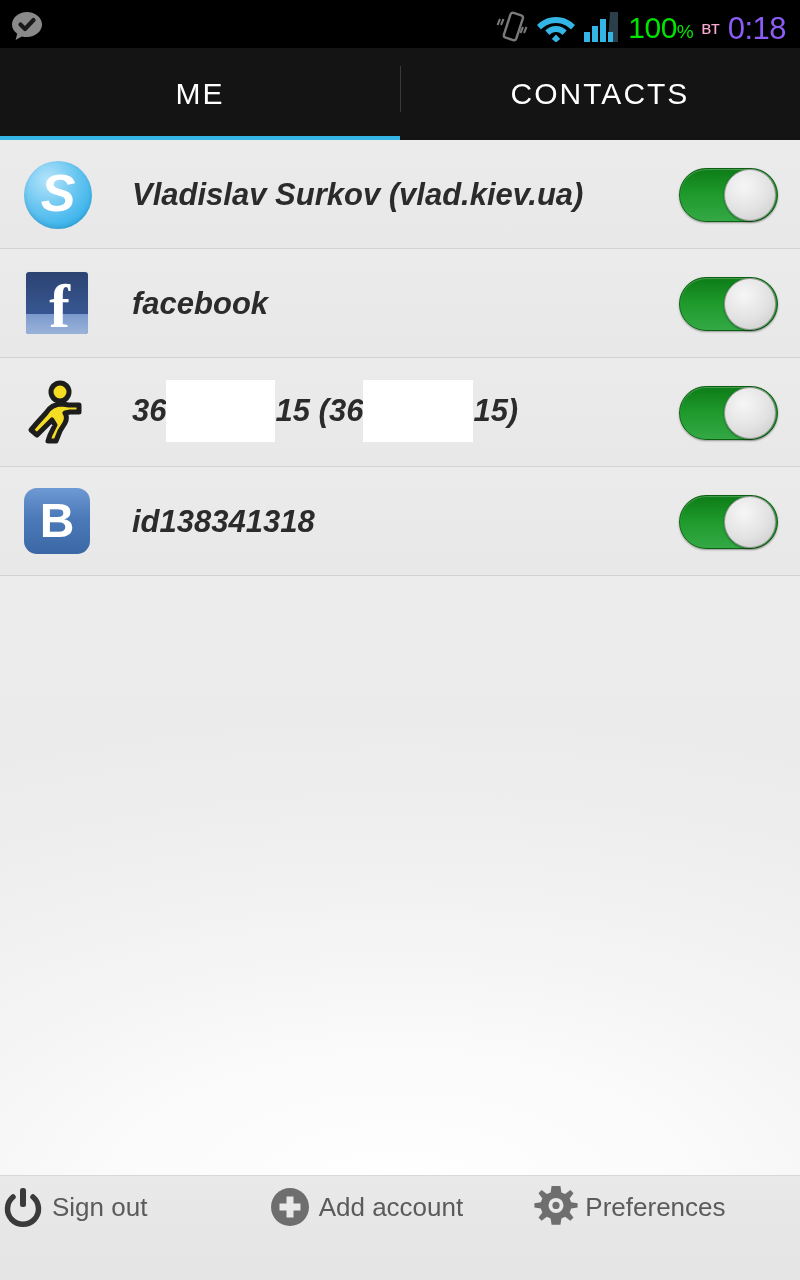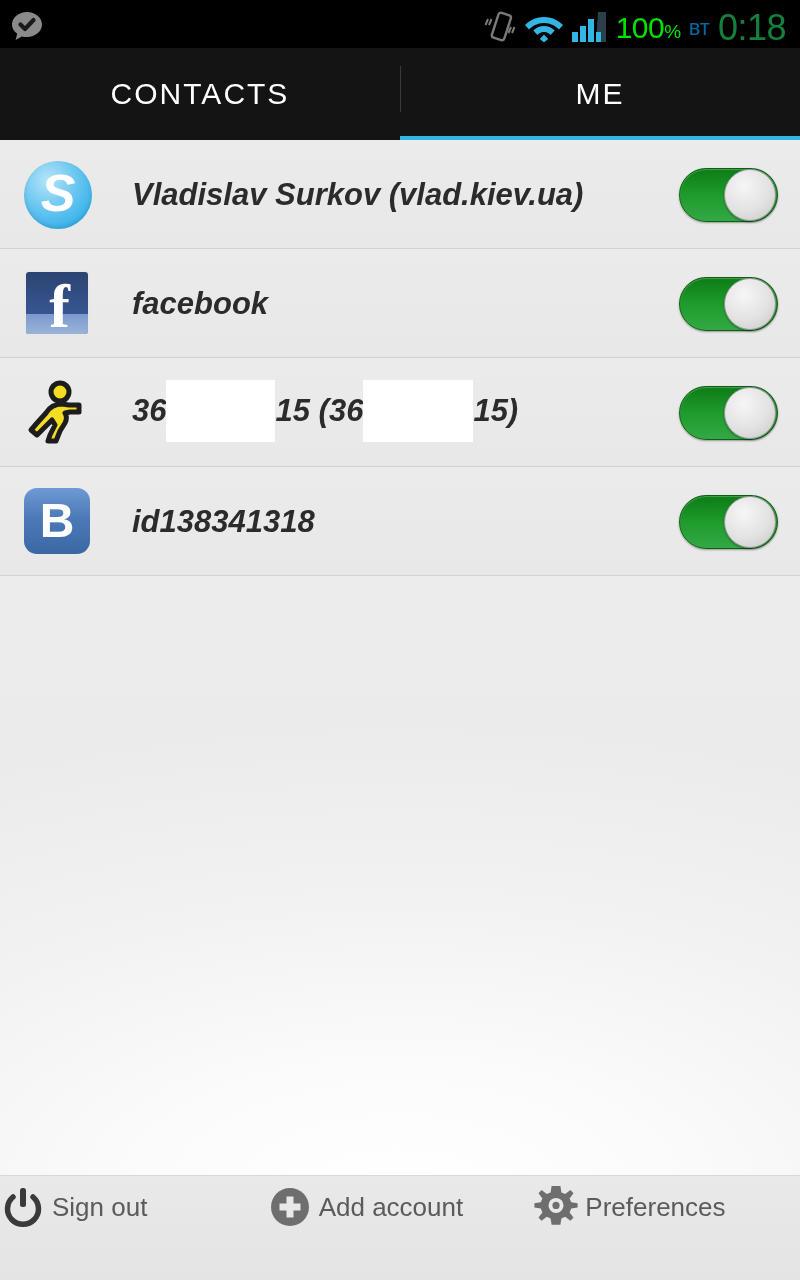--- a/index.html
+++ b/index.html
@@ -14,22 +14,22 @@
   
   .statusbar {
     height: 48px; background: #000; display: flex; align-items: center;
     padding: 8px 14px 0 10px; position: relative;
   }
   .sb-left { display: flex; align-items: center; gap: 6px; }
   .sb-right { margin-left: auto; display: flex; align-items: center; gap: 8px; }
   .sb-battery { color: #00e500; font-size: 30px; font-weight: 400; letter-spacing: -0.5px;
                 font-family: "Liberation Sans", sans-serif; line-height: 1; }
   .sb-battery .pct { font-size: 19px; }
-  .sb-day { color: #0369a1; font-size: 22px; letter-spacing: 0px; }
-  .sb-clock { color: #15803d; font-size: 36px; line-height: 1; letter-spacing: -0.5px; }
+  .sb-day { color: #f9a8d4; font-size: 19px; letter-spacing: 0px; }
+  .sb-clock { color: #8b5cf6; font-size: 31px; line-height: 1; letter-spacing: -0.5px; }
 
   
   .tabbar { height: 92px; background: #141414; display: flex; position: relative; }
   .tab {
     flex: 1; display: flex; align-items: center; justify-content: center;
     color: #ffffff; font-size: 30px; letter-spacing: 2px; position: relative;
   }
   .tab + .tab::before {
     content: ""; position: absolute; left: 0; top: 18px; bottom: 28px;
     width: 1px; background: #3a3a3a;
@@ -166,25 +166,25 @@
           <rect x="24" y="22" width="5" height="10" fill="#33b5e5"></rect>
         </svg>
       </span>
       <span class="sb-battery"><span>100</span><span class="pct">%</span></span>
       <span class="sb-day">вт</span>
       <span class="sb-clock">0:18</span>
     </div>
   </div>
 
   <div class="tabbar">
+    <div class="tab active">
+      <span>ME</span>
+    </div>
     <div class="tab">
       <span>CONTACTS</span>
-    </div>
-    <div class="tab active">
-      <span>ME</span>
     </div>
   </div>
 
   <div class="filler"></div>
 
   <div class="list">
 
     <div class="row">
       <div class="icon">
         <div class="ic-skype">

